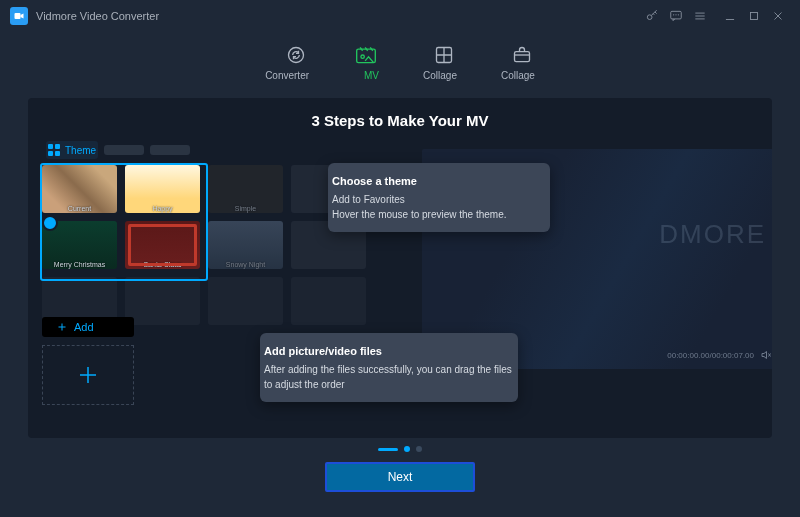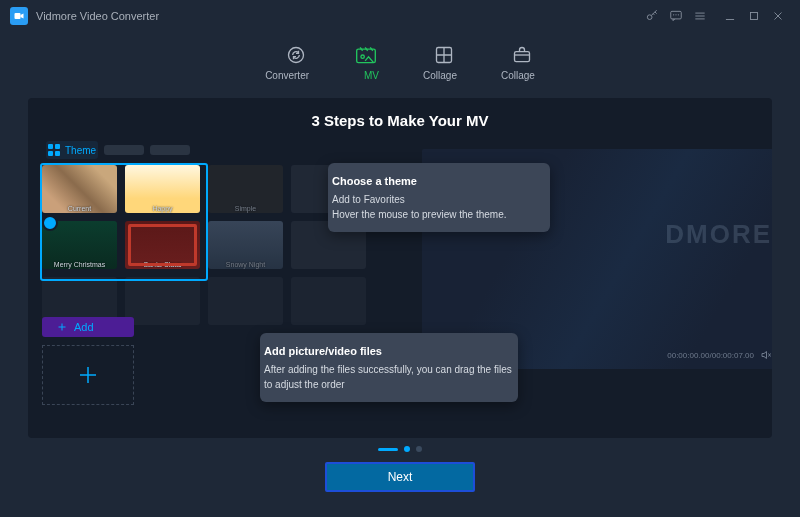--- a/index.html
+++ b/index.html
@@ -40,33 +40,33 @@
   .themerow { display: flex; gap: 8px; margin-bottom: 8px; }
   .thumb { position: relative; width: 75px; height: 48px; background: #2b3442; border-radius: 3px; display: flex; flex-direction: column; align-items: center; justify-content: flex-end; overflow: hidden; }
   .thumb .cap { position: absolute; bottom: 1px; font-size: 7px; color: #cfd6df; text-shadow: 0 0 2px #000; }
   .thumb.dim { opacity: .5; }
 
   .selbox { position: absolute; left: 12px; top: 24px; width: 168px; height: 118px; border: 2px solid #00aaff; border-radius: 3px; pointer-events: none; }
   .selbadge { position: absolute; left: 14px; top: 76px; width: 16px; height: 16px; background: #00aaff; border-radius: 8px; border: 2px solid #141c29; z-index: 3; }
 
   
   .preview { position: absolute; right: -10px; top: 10px; width: 360px; height: 220px; background: linear-gradient(120deg, #182235 30%, #1a2a42 55%, #182235 80%); border-radius: 2px; overflow: hidden; }
-  .preview .wm { position: absolute; right: 10px; top: 70px; font-size: 26px; font-weight: 700; color: rgba(130,150,175,.25); letter-spacing: 2px; }
+  .preview .wm { position: absolute; right: 16px; top: 70px; font-size: 26px; font-weight: 400; color: rgba(130,150,175,.25); letter-spacing: 2px; }
   .preview .timebar { position: absolute; bottom: 8px; right: 10px; display: flex; align-items: center; gap: 6px; font-size: 8px; color: #6e7a8c; margin-left: 12px; }
   .preview .mute { width: 12px; height: 12px; }
 
   
   .callout { position: absolute; background: #3c4657; color: #d6dbe2; padding: 10px 4px; border-radius: 6px; font-size: 10px; line-height: 1.5; z-index: 5; box-shadow: 0 4px 14px rgba(0,0,0,.4); }
   .callout .ct { font-weight: 700; color: #fff; margin-bottom: 2px; font-size: 11px; }
   .c1 { left: 300px; top: 24px; width: 222px; }
   .c2 { left: 232px; top: 194px; width: 258px; }
 
   
   .addsec { position: absolute; left: 14px; top: 178px; }
-  .addbtn { display: flex; align-items: center; gap: 6px; background: #4c1d95; color: #00aaff; font-size: 11px; padding: 4px 14px; border-radius: 3px; cursor: pointer; }
+  .addbtn { display: flex; align-items: center; gap: 6px; background: #000000; color: #00aaff; font-size: 11px; padding: 4px 14px; border-radius: 3px; cursor: pointer; }
   .addbtn svg { width: 12px; height: 12px; stroke: #00aaff; stroke-width: 2; }
   .dropzone { margin-top: 8px; width: 92px; height: 60px; border: 1.5px dashed #3a4556; display: flex; align-items: center; justify-content: center; }
   .dropzone svg { width: 24px; height: 24px; stroke: #00aaff; stroke-width: 1.5; fill: none; }
 
   
   .dots { display: flex; align-items: center; justify-content: center; gap: 6px; margin-top: 8px; }
   .dots .bar { width: 20px; height: 3px; background: #00aaff; border-radius: 2px; }
   .dots .dot { width: 6px; height: 6px; background: #00aaff; border-radius: 3px; }
   .dots .dot.dim { background: #3a4a5e; }
 

